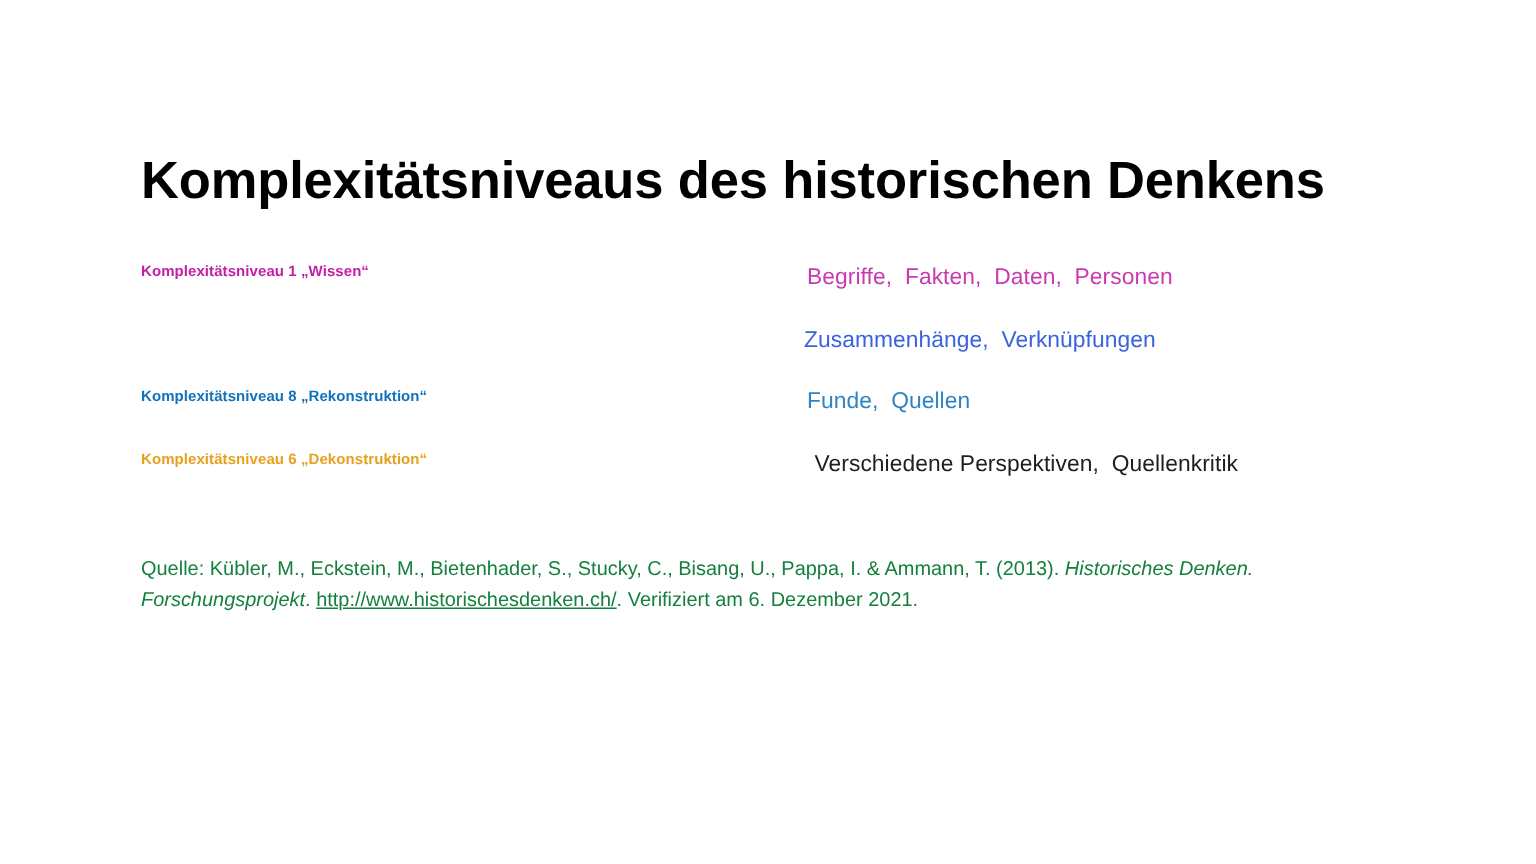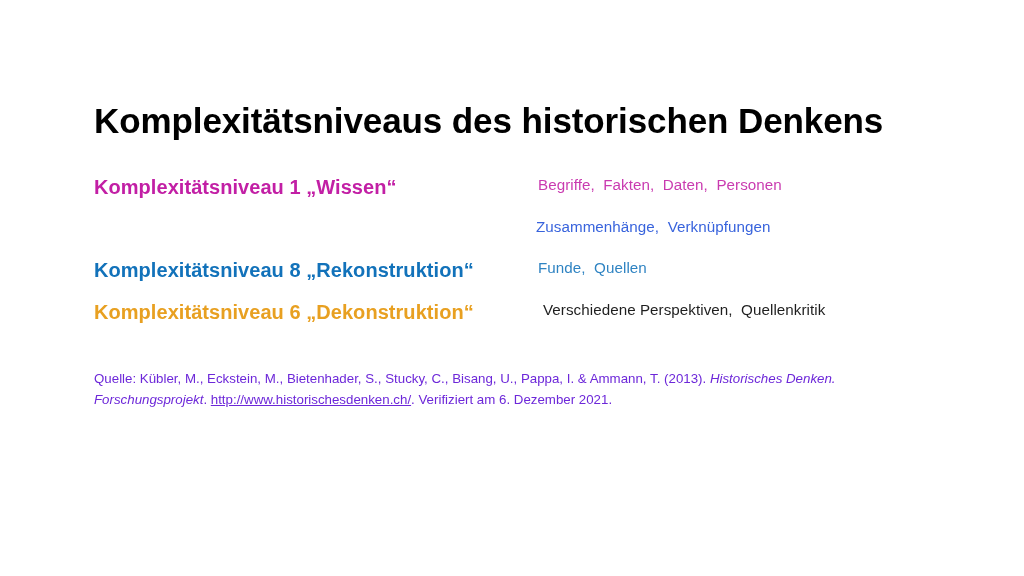--- a/index.html
+++ b/index.html
@@ -43,21 +43,21 @@
     width: 830px;
   }
   .level-row {
     position: relative;
     height: 41.5px;
   }
   .level-label {
     position: absolute;
     left: 0px;
     top: 0px;
-    font-size: 20px;
+    font-size: 10px;
     font-weight: bold;
     white-space: nowrap;
     letter-spacing: 0.05px;
   }
   .level-desc {
     position: absolute;
     top: 0px;
     font-size: 15.2px;
     font-weight: normal;
     white-space: pre;
@@ -69,21 +69,21 @@
   .level-row.r4 .level-desc { left: 449px; }
 
   
   .source {
     position: absolute;
     left: 94px;
     top: 369px;
     width: 800px;
     font-size: 13.3px;
     line-height: 20.6px;
-    color: #6d28d9;
+    color: #15803d;
   }
   .source .ital {
     font-style: italic;
   }
   .source .url {
     text-decoration: underline;
     font-style: normal;
   }
   .source-line { white-space: normal; }
 </style>

